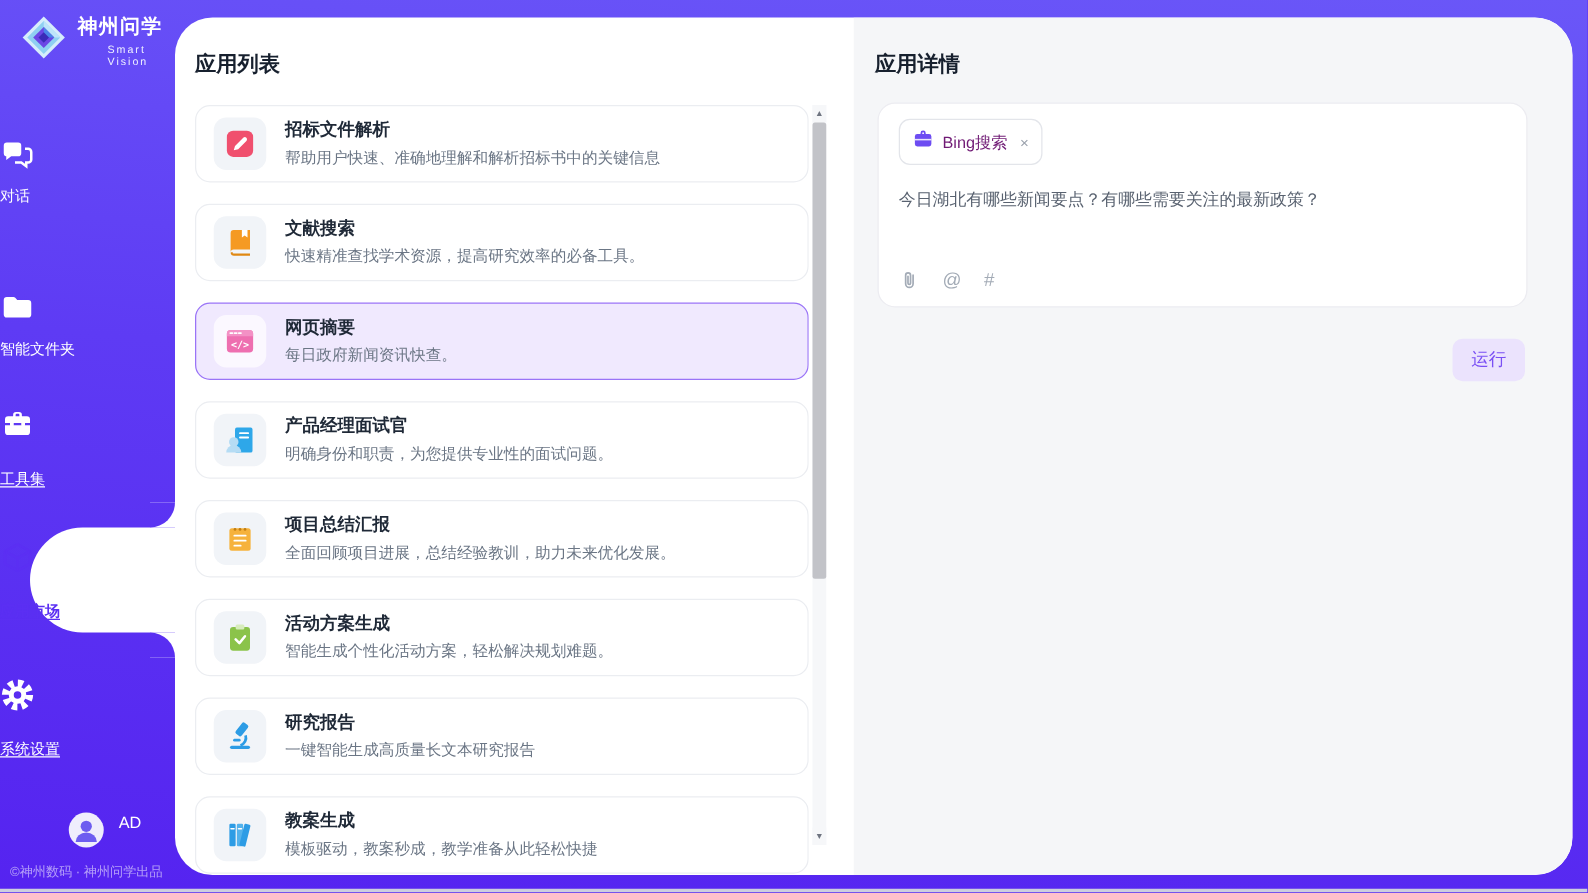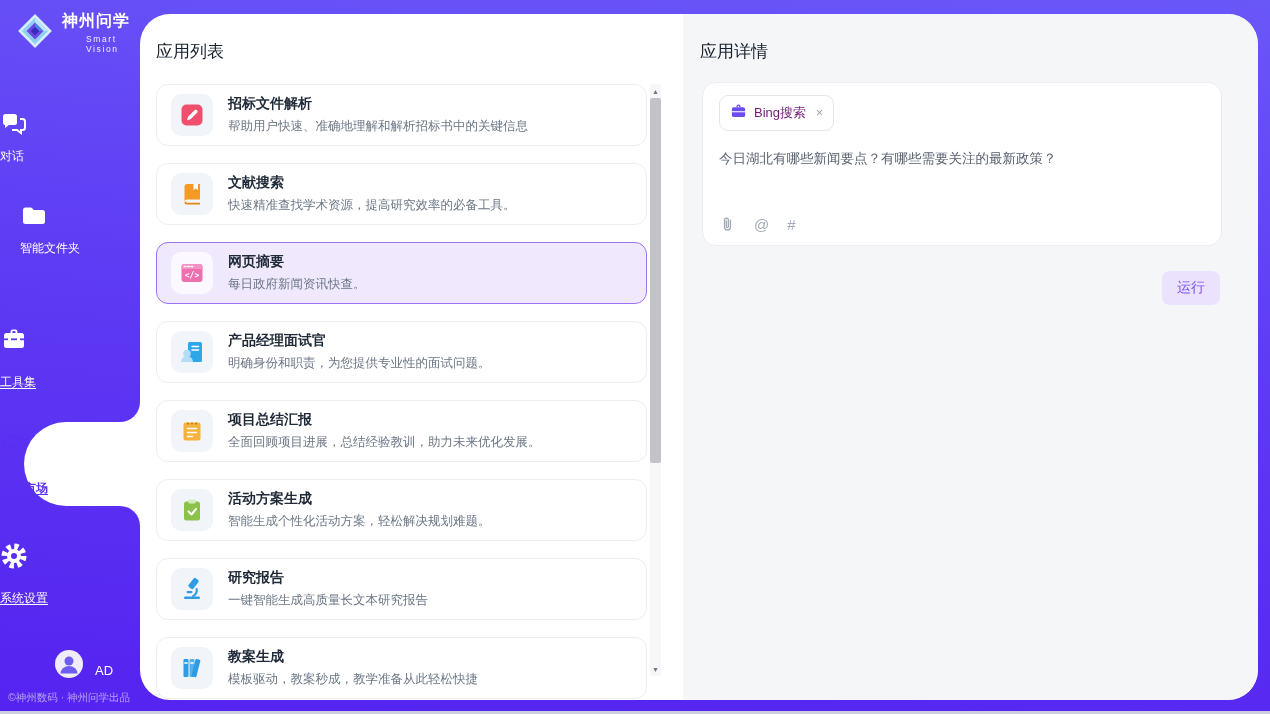--- a/index.html
+++ b/index.html
@@ -12,41 +12,41 @@
   }
   
   .sidebar { position:absolute; left:0; top:0; width:140px; height:714px; }
   .logo { position:absolute; left:16px; top:11px; display:flex; align-items:center; gap:8px; }
   .logo-text .t1 { color:#fff; font-size:16px; font-weight:bold; letter-spacing:1px; }
   .logo-text .t2 { color:#eef0ff; font-size:8.5px; letter-spacing:1.6px; margin-top:2px;margin-left:24px; }
   .nav-item { position:absolute; left:0; width:134px; text-align:left; color:#fff; cursor:pointer; }
   .nav-item .nav-ic { display:inline-block; height:28px; }
   .nav-label { display:block; font-size:12px; margin-top:6px; }
   .underlined { text-decoration:underline; text-underline-offset:2px;margin-top:16px; }
-  .nav-1 { top:110px; } .nav-2 { top:202px;padding-left:20px; } .nav-3 { top:326px; } .nav-5 { top:542px; }
+  .nav-1 { top:110px; } .nav-2 { top:232px; } .nav-3 { top:326px; } .nav-5 { top:542px; }
   .bubble { position:absolute; left:24px; top:422px; width:116px; height:84px;
             background:#fff; border-radius:42px 0 0 42px; }
   .bubble .notch { position:absolute; right:0; width:20px; height:20px; background:#fff; }
   .bubble .notch::before { content:""; position:absolute; inset:0;
             background-image:linear-gradient(185deg,#6a57f8 0%,#5e3bf4 45%,#5523f0 100%);
             background-attachment:fixed; }
   .bubble .notch.top { top:-20px; } .bubble .notch.top::before { border-bottom-right-radius:20px; }
   .bubble .notch.bot { bottom:-20px; } .bubble .notch.bot::before { border-top-right-radius:20px; }
   .nav-4 { top:432px; color:#5b2ff3;font-weight:bold; }
-  .user-row { position:absolute; left:0; right:0; bottom:36px; display:flex; align-items:flex-end; justify-content:center; gap:12px;margin-left:28px; }
+  .user-row { position:absolute; left:0; right:0; bottom:36px; display:flex; align-items:flex-start; justify-content:center; gap:12px;margin-left:28px; }
   .avatar { width:28px; height:28px; border-radius:50%; background:#efedfc; display:flex; align-items:center; justify-content:center; }
   .user-label { color:#fff; font-size:13px; }
   .side-footer { position:absolute; left:8px; bottom:9px; color:rgba(255,255,255,.55); font-size:10.5px; white-space:nowrap; }
   .bottom-strip { position:absolute; left:0; right:0; bottom:0; height:3px; background:#cdced e0; background:#cdcede; }
   
   .main { position:absolute; left:140px; top:14px; width:1118px; height:686px;
           background:#fff; border-radius:30px; overflow:hidden; }
   
   .list-panel { position:absolute; left:0; top:0; bottom:0; width:543px; }
-  .panel-title { font-size:17px; font-weight:normal; color:#17202e; }
+  .panel-title { font-size:17px; font-weight:bold; color:#17202e; }
   .list-title { position:absolute; left:16px; top:26px; }
   .app-list { position:absolute; left:16px; top:70px; width:491px; bottom:0; overflow:hidden; }
   .app-item { height:62px; margin-bottom:17px; background:#fff; border:1px solid #ebedf1;
               border-radius:12px; display:flex; align-items:center; padding:0 14px; cursor:pointer; }
   .app-item.selected { background:#f0e9fe; border:1.5px solid #9a74f7; }
   .icon-box { width:42px; height:42px; border-radius:10px; background:#f1f4f8; flex:0 0 42px;
               display:flex; align-items:center; justify-content:center; }
   .app-item.selected .icon-box { background:#fbf8ff; }
   .app-text { margin-left:15px; min-width:0; }
   .app-title { font-size:14px; font-weight:bold; color:#1f2937; }

